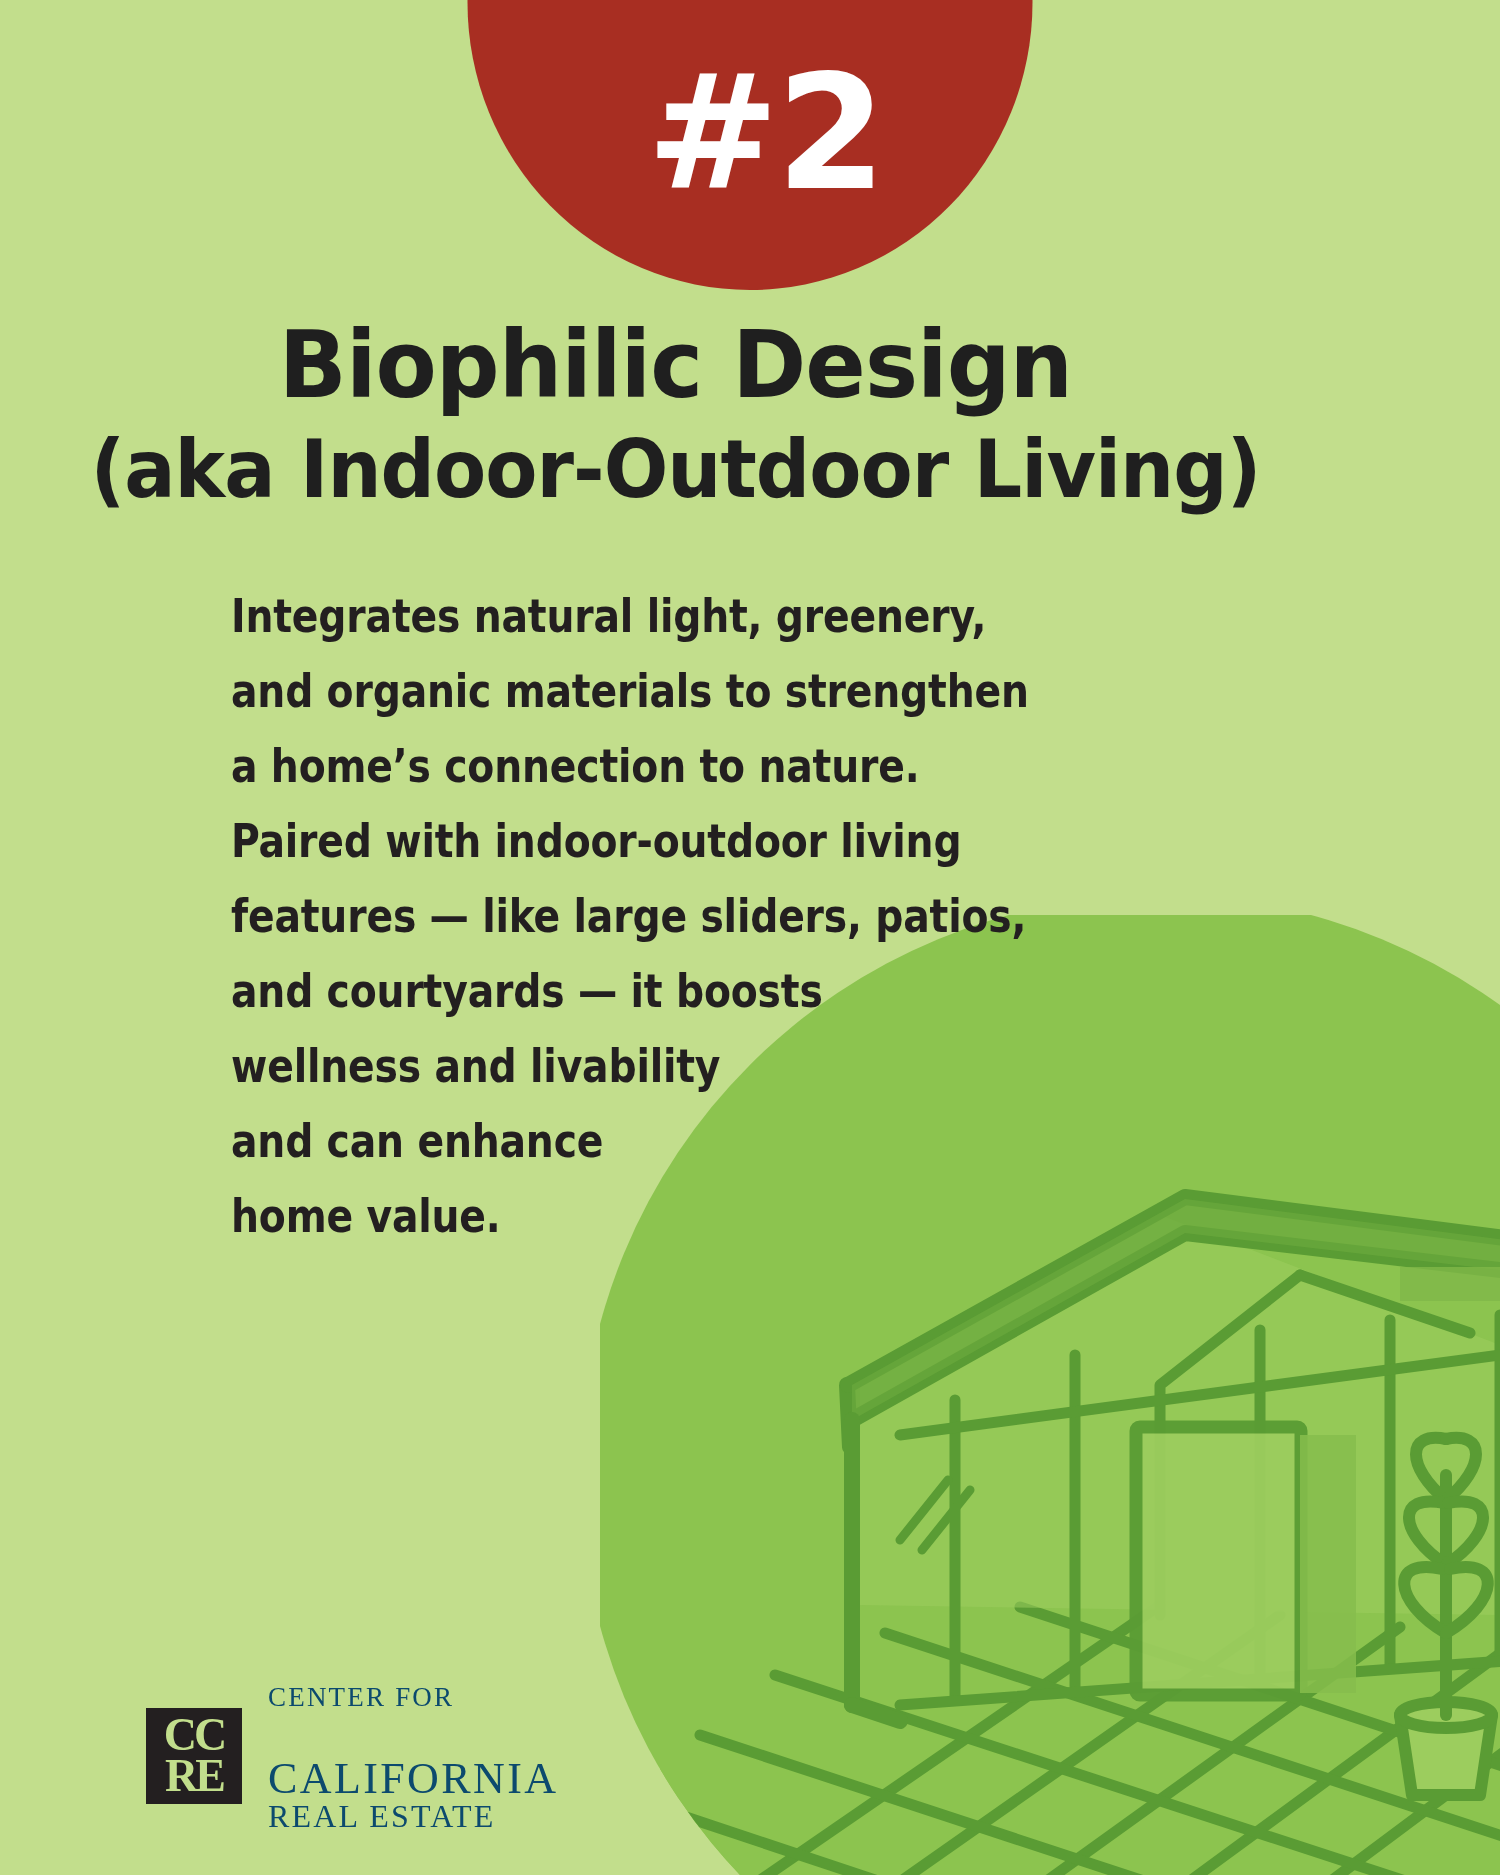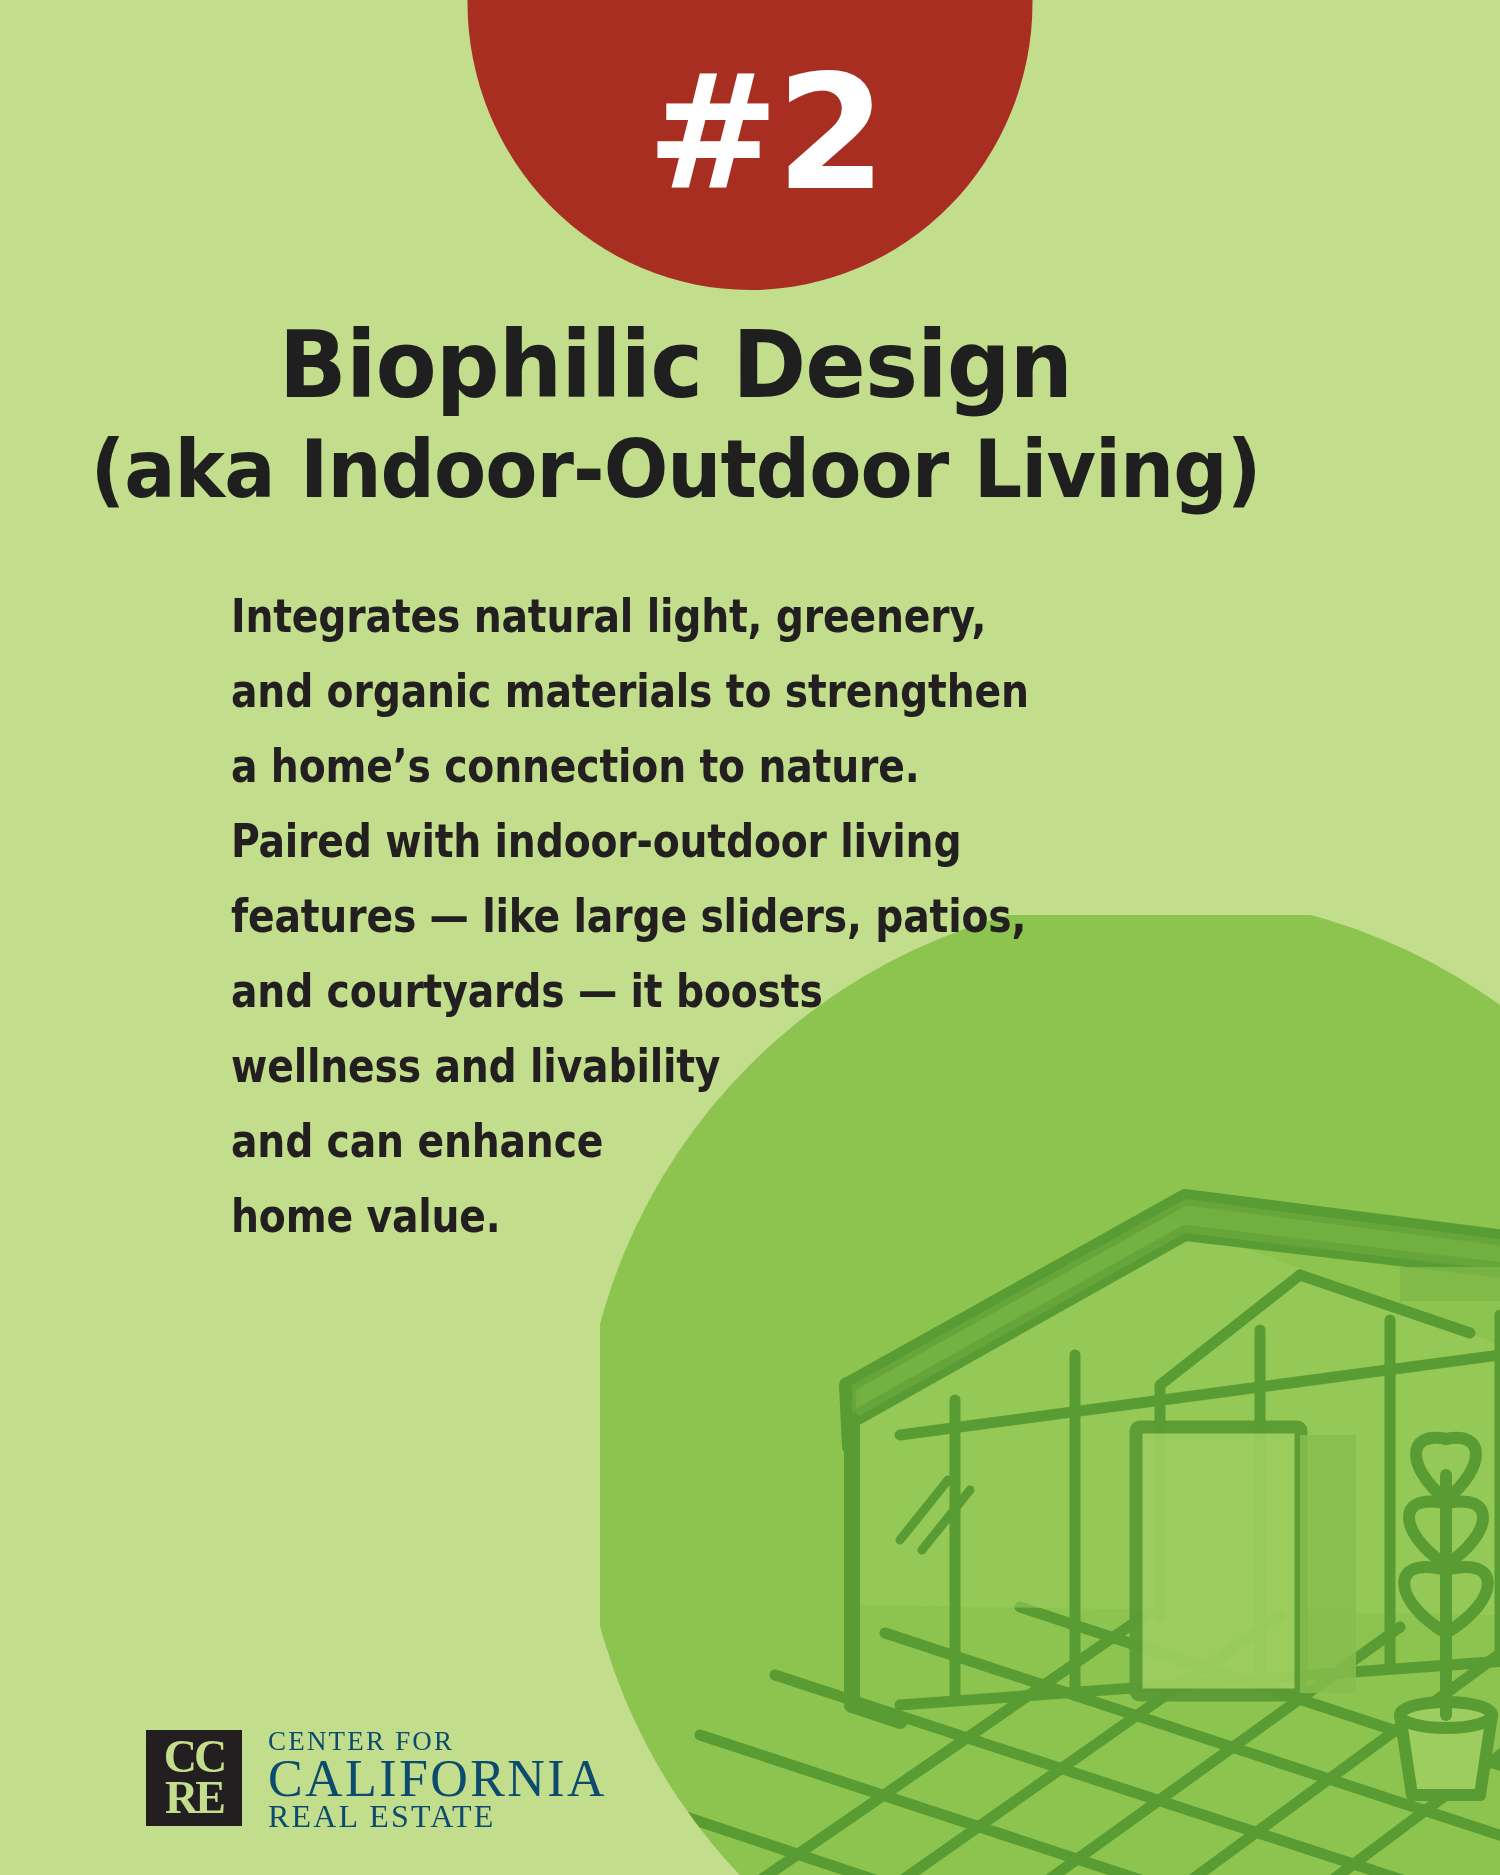--- a/index.html
+++ b/index.html
@@ -138,23 +138,24 @@
     margin-left: 26px;
     color: #0c4a6e;
     font-family: "Liberation Serif", "DejaVu Serif", serif;
   }
   #logo-words .lw1 {
     font-size: 27px;
     letter-spacing: 2.2px;
     line-height: 32px;
   }
   #logo-words .lw2 {
-    font-size: 52px;
+    font-size: 44px;
     letter-spacing: 2.4px;
     line-height: 44px;
+    margin-top: 44px;
   }
   #logo-words .lw3 {
     font-size: 32px;
     letter-spacing: 2.2px;
     line-height: 30px;
   }
 </style>
 </head>
 <body>
 

